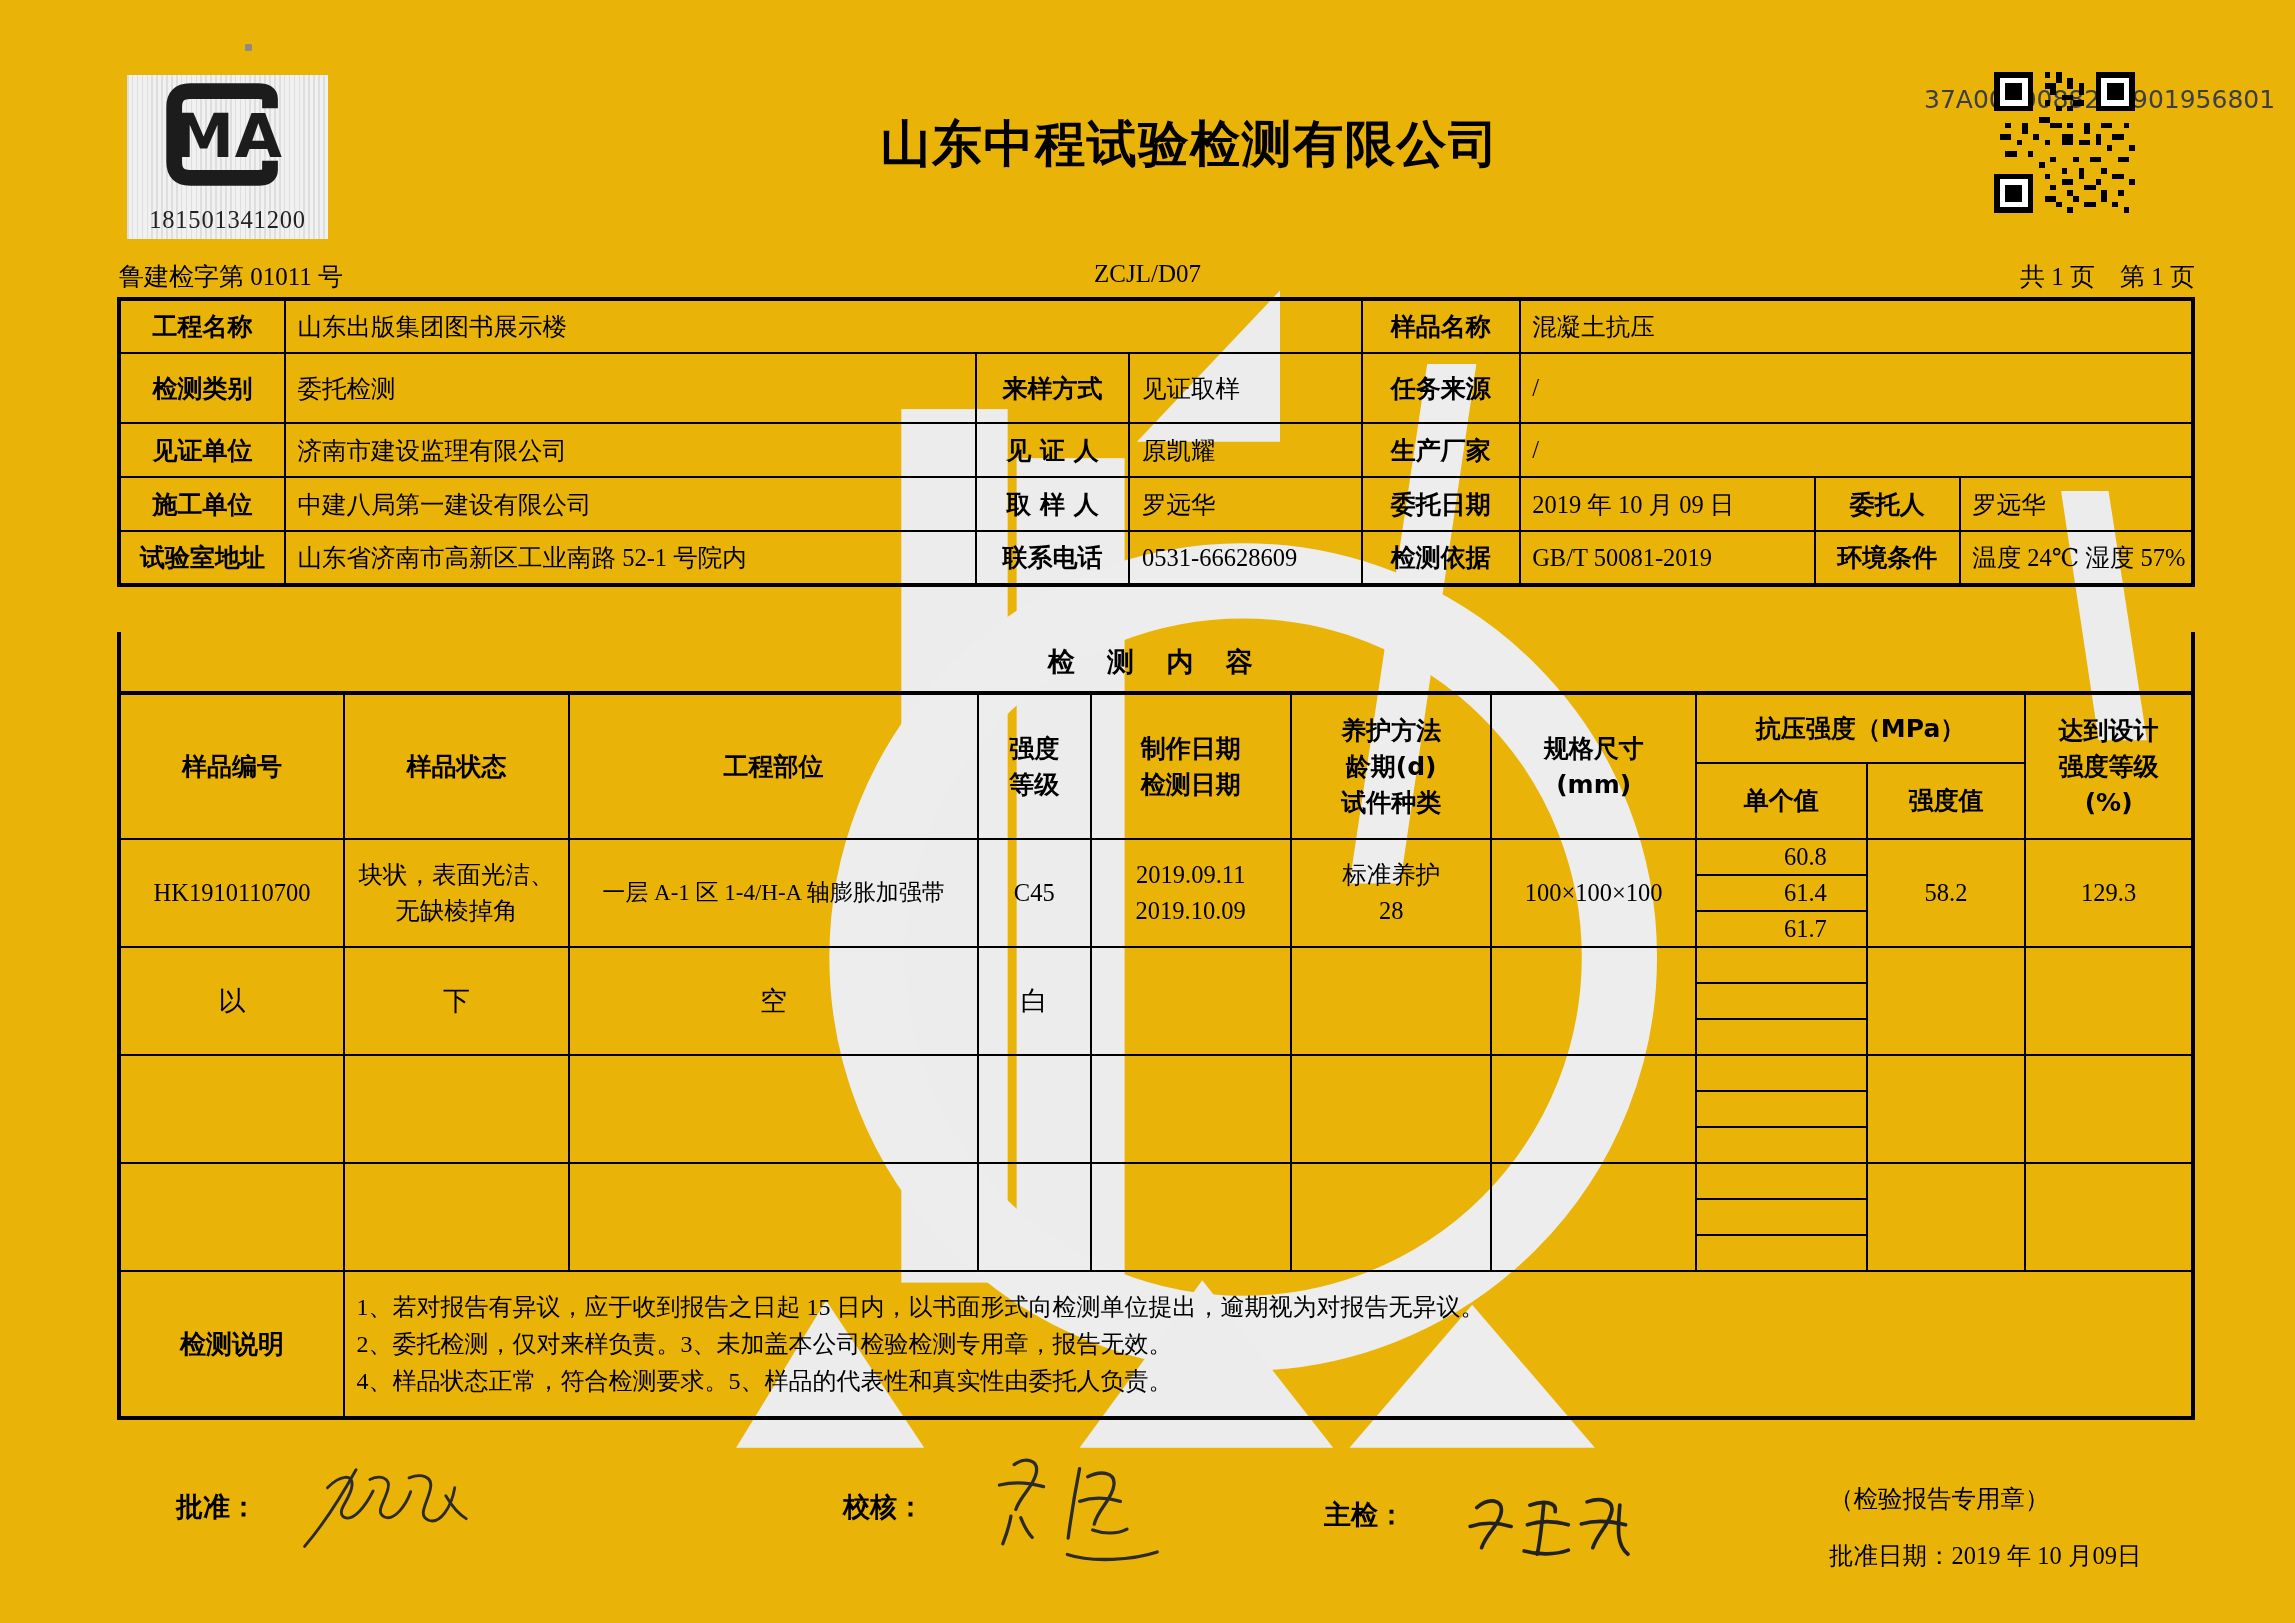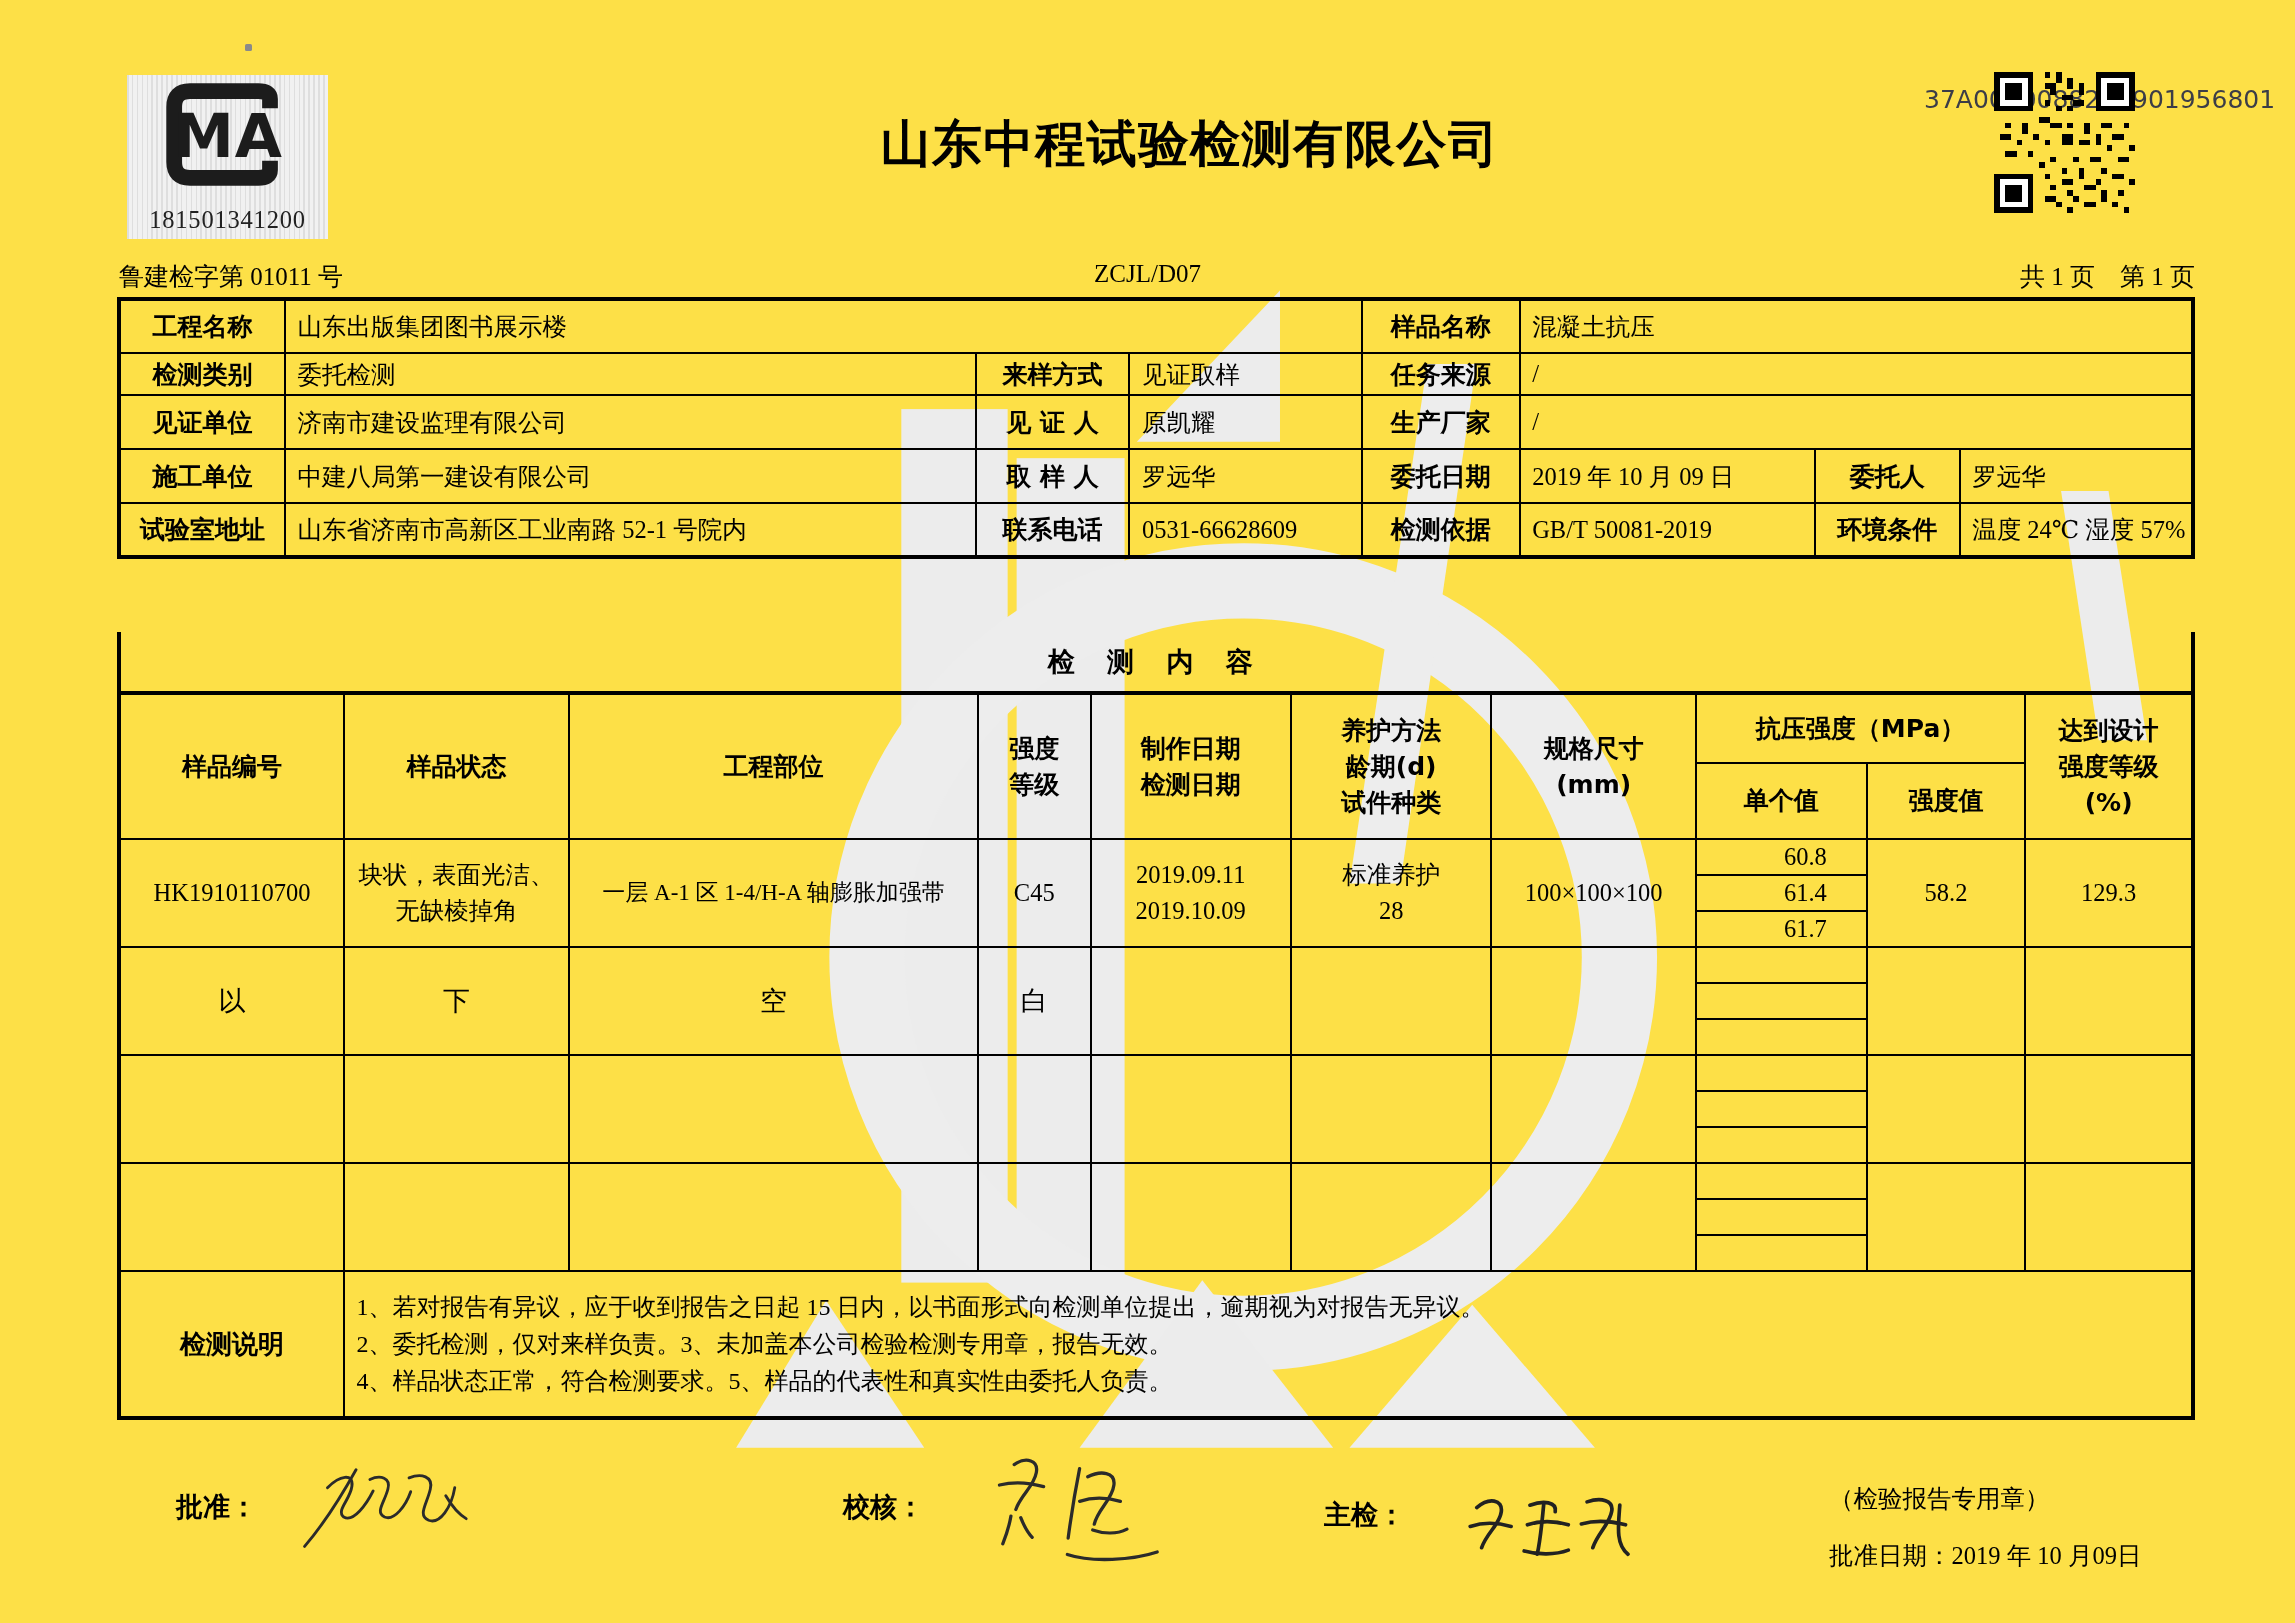--- a/index.html
+++ b/index.html
@@ -1,16 +1,16 @@
 <!DOCTYPE html>
 <html style="font-size:13px"><head>
 <meta charset="utf-8">
 <style>
   html,body{margin:0;padding:0;background:#fff;}
-  .page{position:relative;width:2295px;height:1623px;background:#fde047;overflow:hidden;
+  .page{position:relative;width:2295px;height:1623px;background:#eab308;overflow:hidden;
         font-family:"Liberation Serif","DejaVu Serif",serif;color:#000;}
   .hei{font-family:"DejaVu Sans","Liberation Sans",sans-serif;font-weight:bold;}
   .abs{position:absolute;}
   
   .watermark{position:absolute;left:0;top:0;z-index:0;pointer-events:none;}
   
   .cma-box{left:127px;top:75px;width:201px;height:164px;z-index:2;
     background:repeating-linear-gradient(90deg,#dedede 0 1.6px,#f1f1f1 1.6px 4.9px);}
   .cma-glyph{position:absolute;left:28px;top:6.5px;width:146px;height:105px;}
   .cma-ma{position:absolute;left:28px;top:18px;width:146px;height:85px;display:flex;align-items:center;justify-content:center;
@@ -171,21 +171,21 @@
         <col style="width:142px">
         <col style="width:229px">
     </colgroup>
     <tbody>
     <tr style="height:54px">
       <td class="lbl">工程名称</td>
       <td class="val" colspan="3">山东出版集团图书展示楼</td>
       <td class="lbl">样品名称</td>
       <td class="val" colspan="3">混凝土抗压</td>
     </tr>
-    <tr style="height:42px">
+    <tr style="height:70px">
       <td class="lbl">检测类别</td>
       <td class="val">委托检测</td>
       <td class="lbl">来样方式</td>
       <td class="val">见证取样</td>
       <td class="lbl">任务来源</td>
       <td class="val" colspan="3">/</td>
     </tr>
     <tr style="height:54px">
       <td class="lbl">见证单位</td>
       <td class="val">济南市建设监理有限公司</td>

